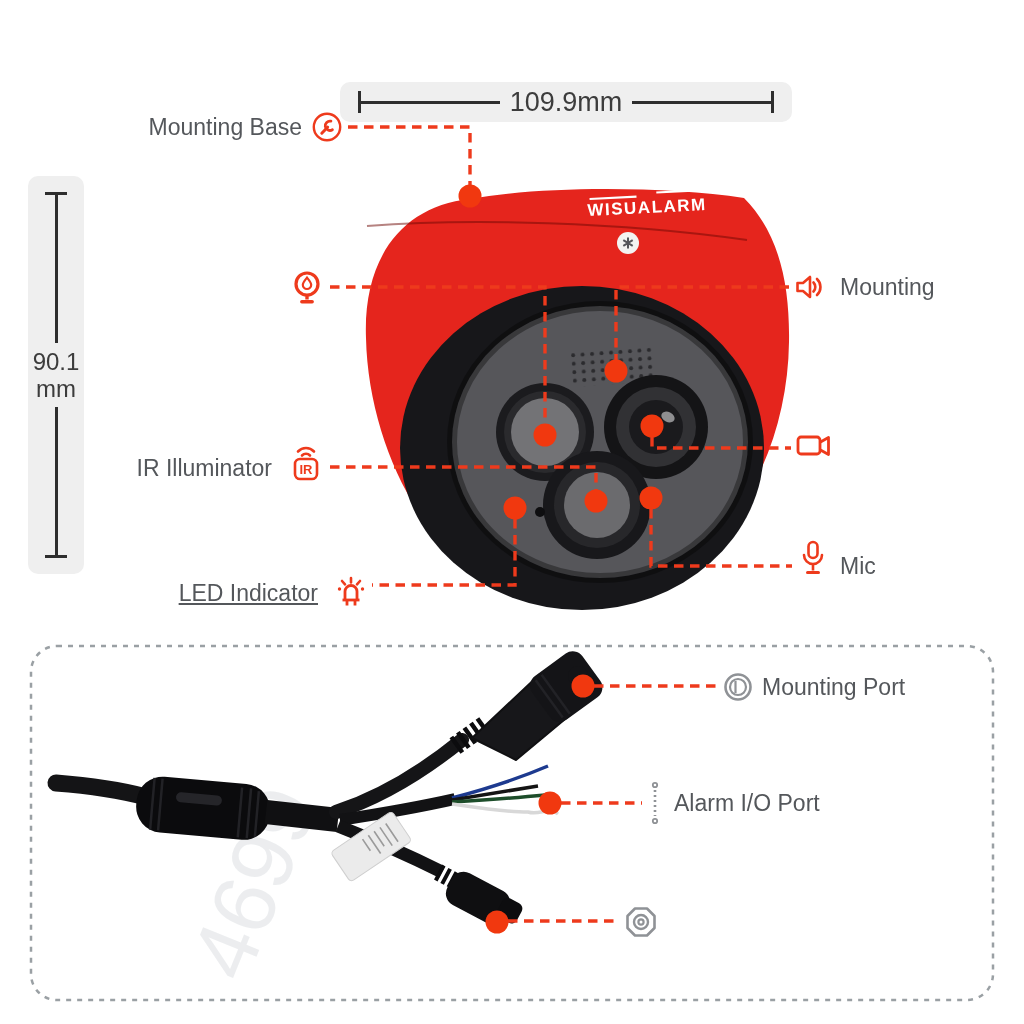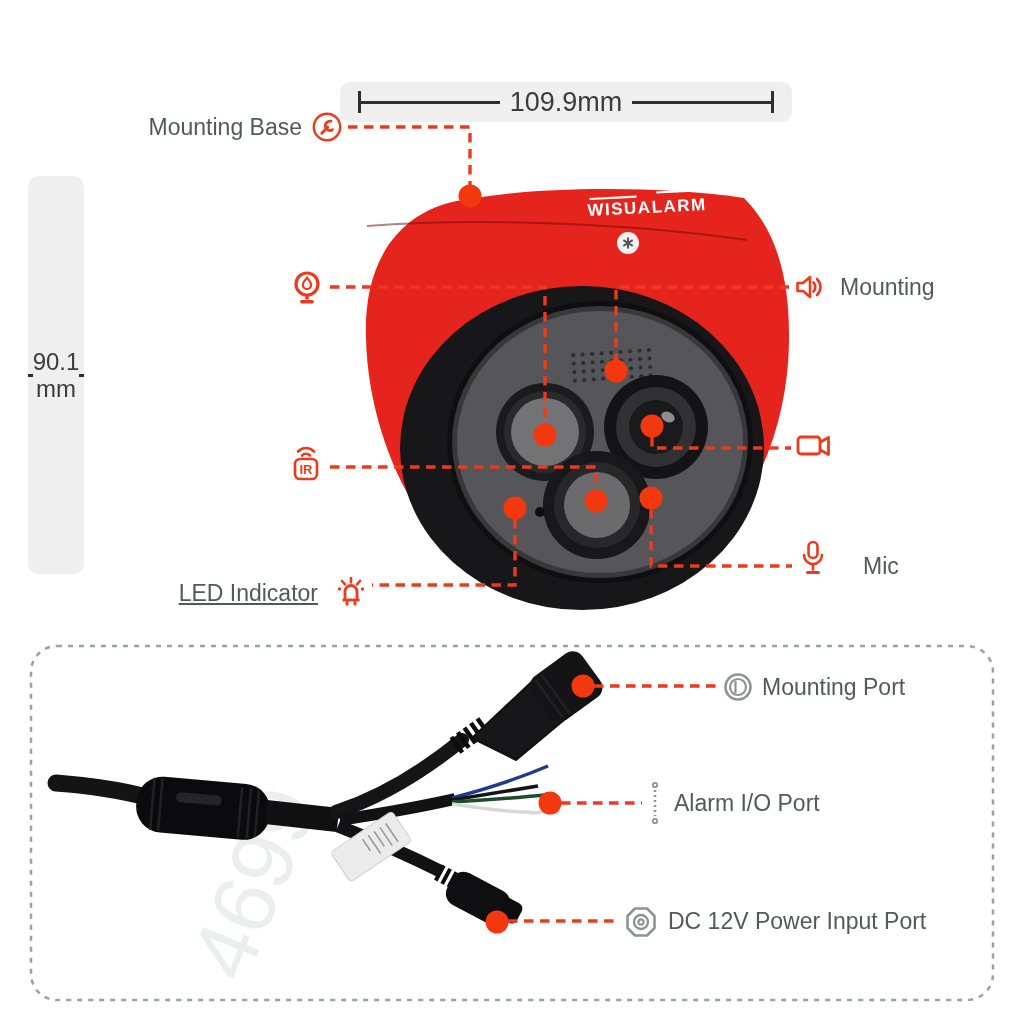--- a/index.html
+++ b/index.html
@@ -9,21 +9,21 @@
   .label{position:absolute;z-index:3;color:#54575b;font-size:23px;line-height:32px;white-space:nowrap;}
   .ra{text-align:right;}
   .icon{position:absolute;z-index:3;line-height:0;}
   
   .dim-h{position:absolute;left:340px;top:58px;width:452px;height:40px;background:#efefef;border-radius:10px;
          display:flex;align-items:center;padding:0 18px;box-sizing:border-box;z-index:2;margin-top:24px;}
   .dim-h .tick{width:3px;height:22px;background:#2e2e2e;}
   .dim-h .dline{flex:1;height:3px;background:#2e2e2e;}
   .dim-h .dtext{padding:0 10px;font-size:27px;color:#3c3c3c;}
   .dim-v{position:absolute;left:28px;top:176px;width:56px;height:398px;background:#efefef;border-radius:10px;
-         display:flex;align-items:center;padding:16px 0;box-sizing:border-box;z-index:2;}
+         display:flex;flex-direction:column;align-items:center;padding:16px 0;box-sizing:border-box;z-index:2;}
   .dim-v .tickh{height:3px;width:22px;background:#2e2e2e;}
   .dim-v .vline{flex:1;width:3px;background:#2e2e2e;}
   .dim-v .vtext{padding:5px 0;font-size:24px;color:#3c3c3c;text-align:center;line-height:27px;}
 </style>
 </head>
 <body>
 
 <div class="canvas">
 
   <svg class="scene" width="1024" height="1024" viewBox="0 0 1024 1024">
@@ -182,20 +182,21 @@
 
   <div class="label" style="left:840px;top:271px;">Mounting</div>
   <div class="icon" style="left:793px;top:270px;">
     <svg width="36" height="34" viewBox="0 0 36 34" fill="none" stroke="#ee3a1c">
       <path d="M4.5 13 h5.5 l7 -6 v20 l-7 -6 H4.5 Z" stroke-width="2.6" stroke-linejoin="round"></path>
       <path d="M20.5 12.5 a6.5 6.5 0 0 1 0 9" stroke-width="2.6" stroke-linecap="round"></path>
       <path d="M24 9 a11 11 0 0 1 0 16" stroke-width="2.6" stroke-linecap="round"></path>
     </svg>
   </div>
 
+  <div class="label ra" style="left:62px;top:452px;width:210px;">IR Illuminator</div>
   <div class="icon" style="left:286px;top:438px;">
     <svg width="40" height="48" viewBox="0 0 40 48" fill="none" stroke="#ee3a1c">
       <path d="M12 13.5 a11 11 0 0 1 16 0" stroke-width="2.6" stroke-linecap="round"></path>
       <path d="M16 17.5 a5.5 5.5 0 0 1 8 0" stroke-width="2.6" stroke-linecap="round"></path>
       <rect x="9" y="21" width="22" height="20" rx="5" stroke-width="2.6"></rect>
       <text x="20" y="36" font-size="13" font-weight="bold" fill="#ee3a1c" stroke="none" text-anchor="middle" font-family="Liberation Sans, sans-serif">IR</text>
     </svg>
   </div>
 
   <div class="icon" style="left:795px;top:432px;">
@@ -210,21 +211,21 @@
     <svg width="38" height="40" viewBox="0 0 38 40" fill="none" stroke="#ee3a1c">
       <path d="M13 28 v-8.5 a6 6 0 0 1 12 0 V28" stroke-width="2.8"></path>
       <path d="M10.5 28 H27.5" stroke-width="2.8"></path>
       <path d="M15 28 v5.5 M23 28 v5.5" stroke-width="2.8"></path>
       <path d="M19 6 v4.5 M10 9 l3 3.4 M28 9 l-3 3.4" stroke-width="2.6" stroke-linecap="round"></path>
       <circle cx="7.5" cy="17" r="1.7" fill="#ee3a1c" stroke="none"></circle>
       <circle cx="30.5" cy="17" r="1.7" fill="#ee3a1c" stroke="none"></circle>
     </svg>
   </div>
 
-  <div class="label" style="left:840px;top:550px;margin-left:23px;">Mic</div>
+  <div class="label" style="left:840px;top:550px;">Mic</div>
   <div class="icon" style="left:796px;top:538px;">
     <svg width="34" height="46" viewBox="0 0 34 46" fill="none" stroke="#ee3a1c">
       <rect x="12.5" y="4" width="9" height="16" rx="4.5" stroke-width="2.6"></rect>
       <path d="M8 17 a9 9 0 0 0 18 0" stroke-width="2.6" stroke-linecap="round"></path>
       <path d="M17 26.5 v6" stroke-width="2.6"></path>
       <path d="M11.5 34.5 H22.5" stroke-width="3" stroke-linecap="round"></path>
     </svg>
   </div>
 
   <div class="label" style="left:762px;top:671px;">Mounting Port</div>
@@ -238,21 +239,20 @@
 
   <div class="label" style="left:674px;top:787px;">Alarm I/O Port</div>
   <div class="icon" style="left:646px;top:780px;">
     <svg width="18" height="46" viewBox="0 0 18 46" fill="none" stroke="#8f9296">
       <circle cx="9" cy="5" r="2.2" stroke-width="1.8"></circle>
       <path d="M9 10 V36" stroke-width="2.6" stroke-dasharray="2 3"></path>
       <circle cx="9" cy="41" r="2.2" stroke-width="1.8"></circle>
     </svg>
   </div>
 
-  <div class="label" style="left:668px;top:905px;">DC 12V Power Input Port</div>
   <div class="icon" style="left:623px;top:904px;">
     <svg width="36" height="36" viewBox="0 0 36 36" fill="none" stroke="#8f9296">
       <path d="M12 4.5 H24 L31.5 12 V24 L24 31.5 H12 L4.5 24 V12 Z" stroke-width="2.6" stroke-linejoin="round"></path>
       <circle cx="18" cy="18" r="7" stroke-width="2.4"></circle>
       <circle cx="18" cy="18" r="2.6" stroke-width="2.2"></circle>
     </svg>
   </div>
 
 </div>
 

